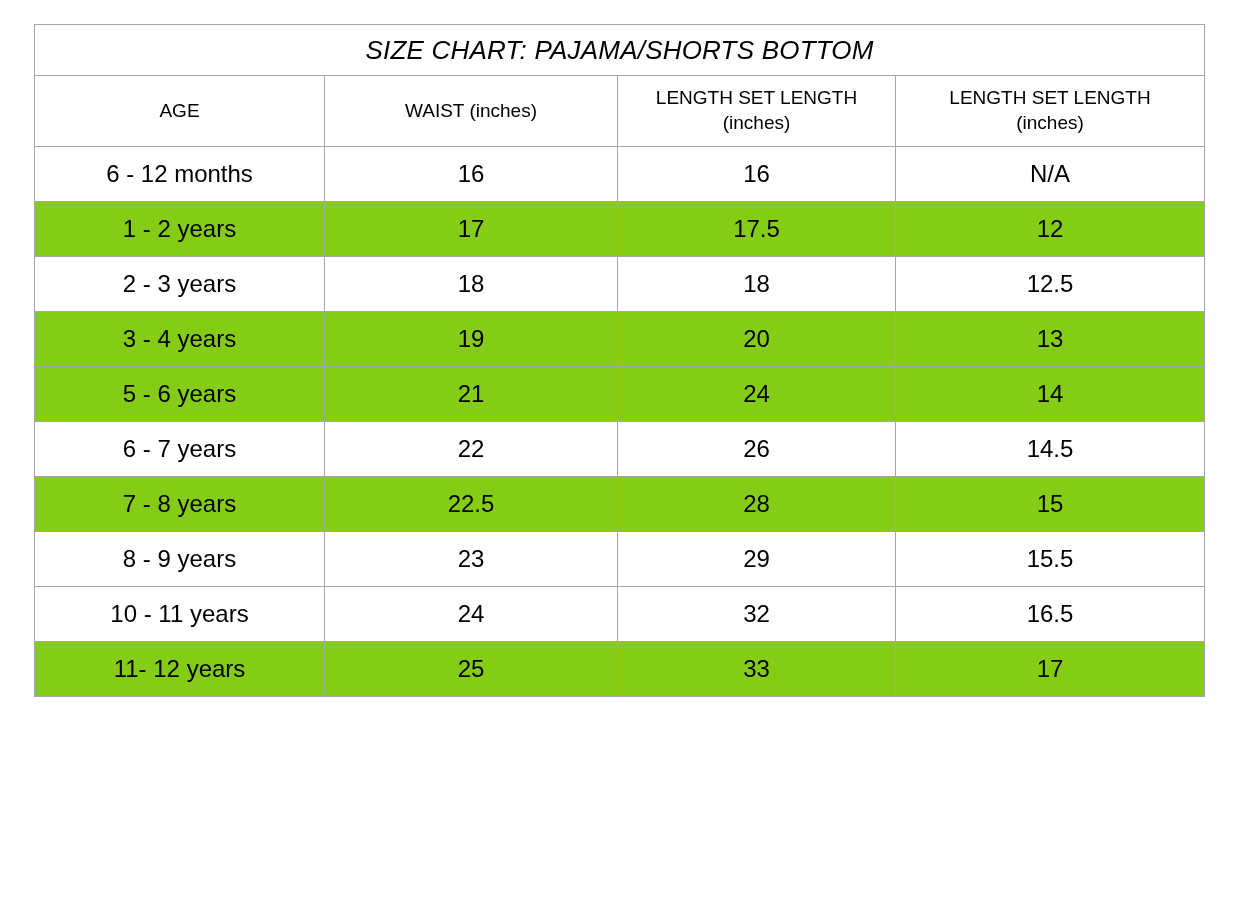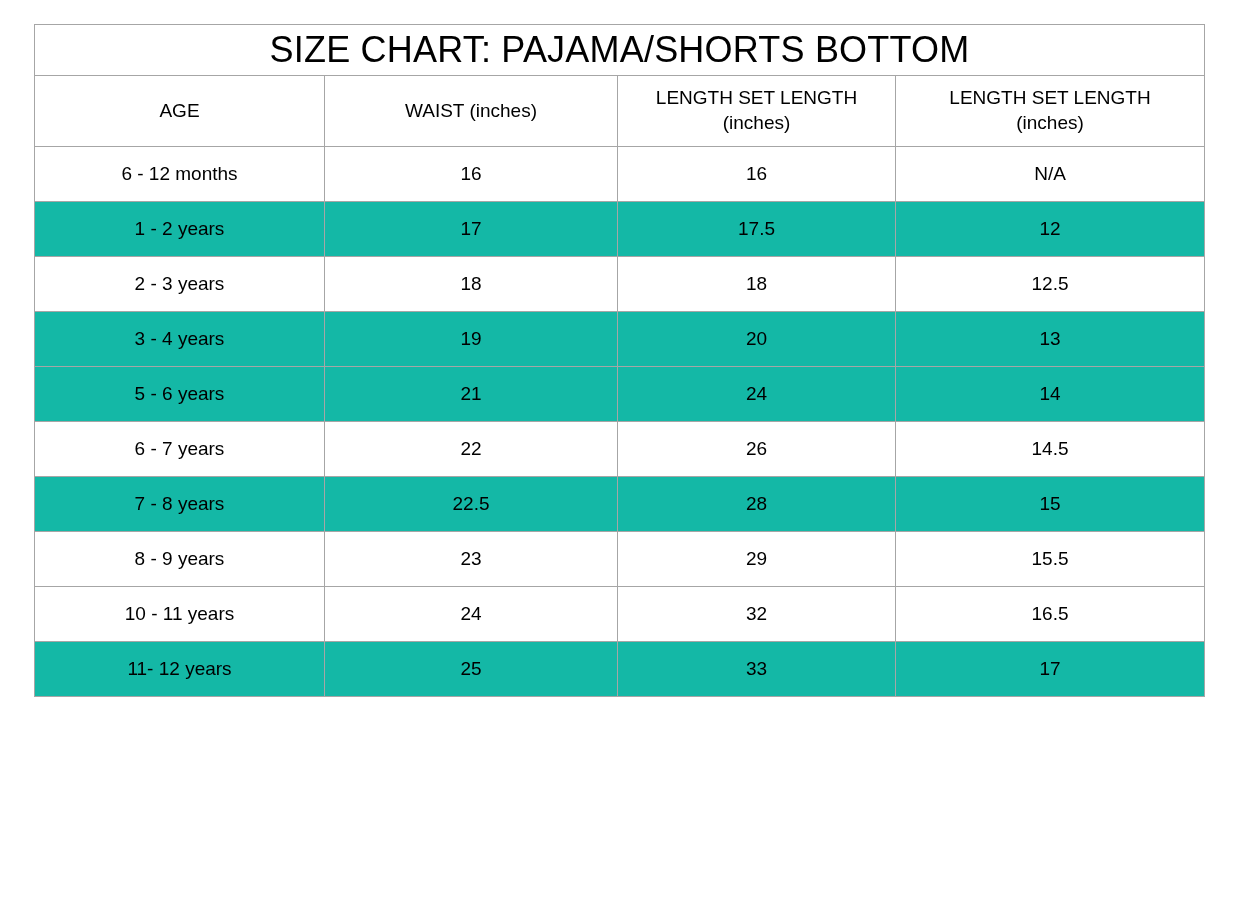--- a/index.html
+++ b/index.html
@@ -26,39 +26,40 @@
   table.size-chart td,
   table.size-chart th {
     border: 1px solid #a6a6a6;
     text-align: center;
     vertical-align: middle;
     color: #000000;
     font-weight: normal;
     padding: 0 6px;
   }
   .title-cell {
-    font-size: 36px;
+    font-size: 26px;
     font-weight: bold;
     letter-spacing: 0.2px;
     height: 50px;
     background: #ffffff;
+    font-style: italic;
   }
   .header-row td {
     font-size: 19px;
     height: 70px;
     background: #ffffff;
     line-height: 1.3;
   }
   .data-row td {
-    font-size: 19px;
+    font-size: 24px;
     height: 54px;
     margin-left: 29px;
   }
   .data-row.alt td {
-    background: #14b8a6;
+    background: #84cc16;
   }
   .data-row.plain td {
     background: #ffffff;
   }
   col.c-age    { width: 290px; }
   col.c-waist  { width: 293px; }
   col.c-pajama { width: 278px; }
   col.c-shorts { width: 309px; }
 </style>
 </head>

